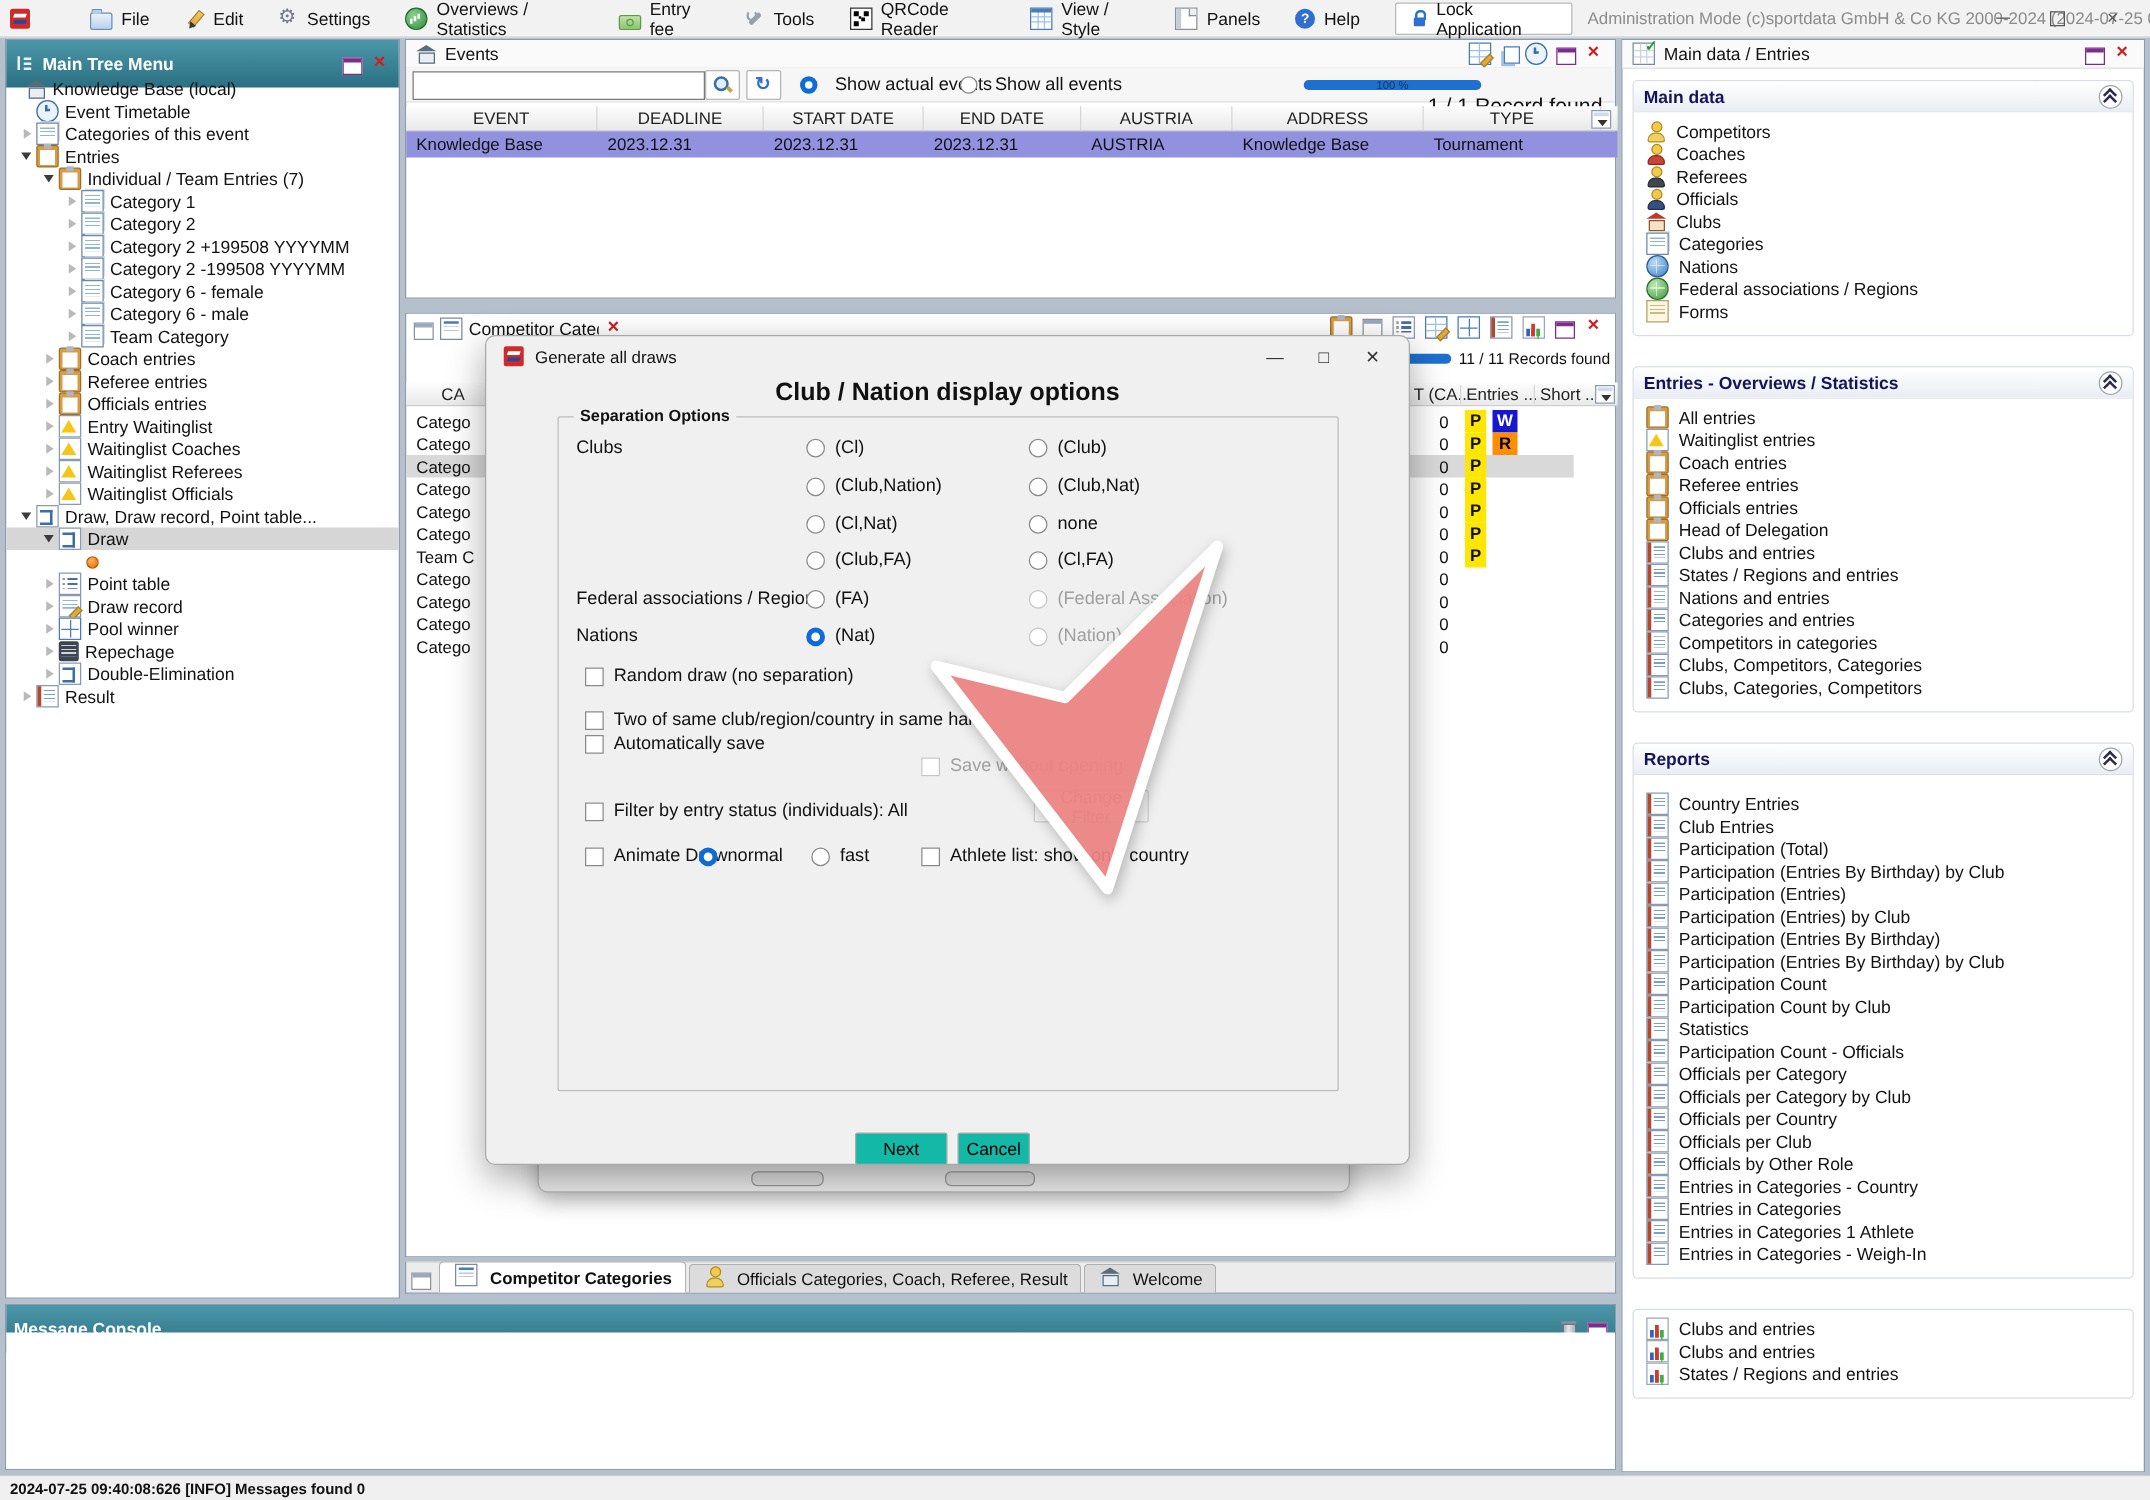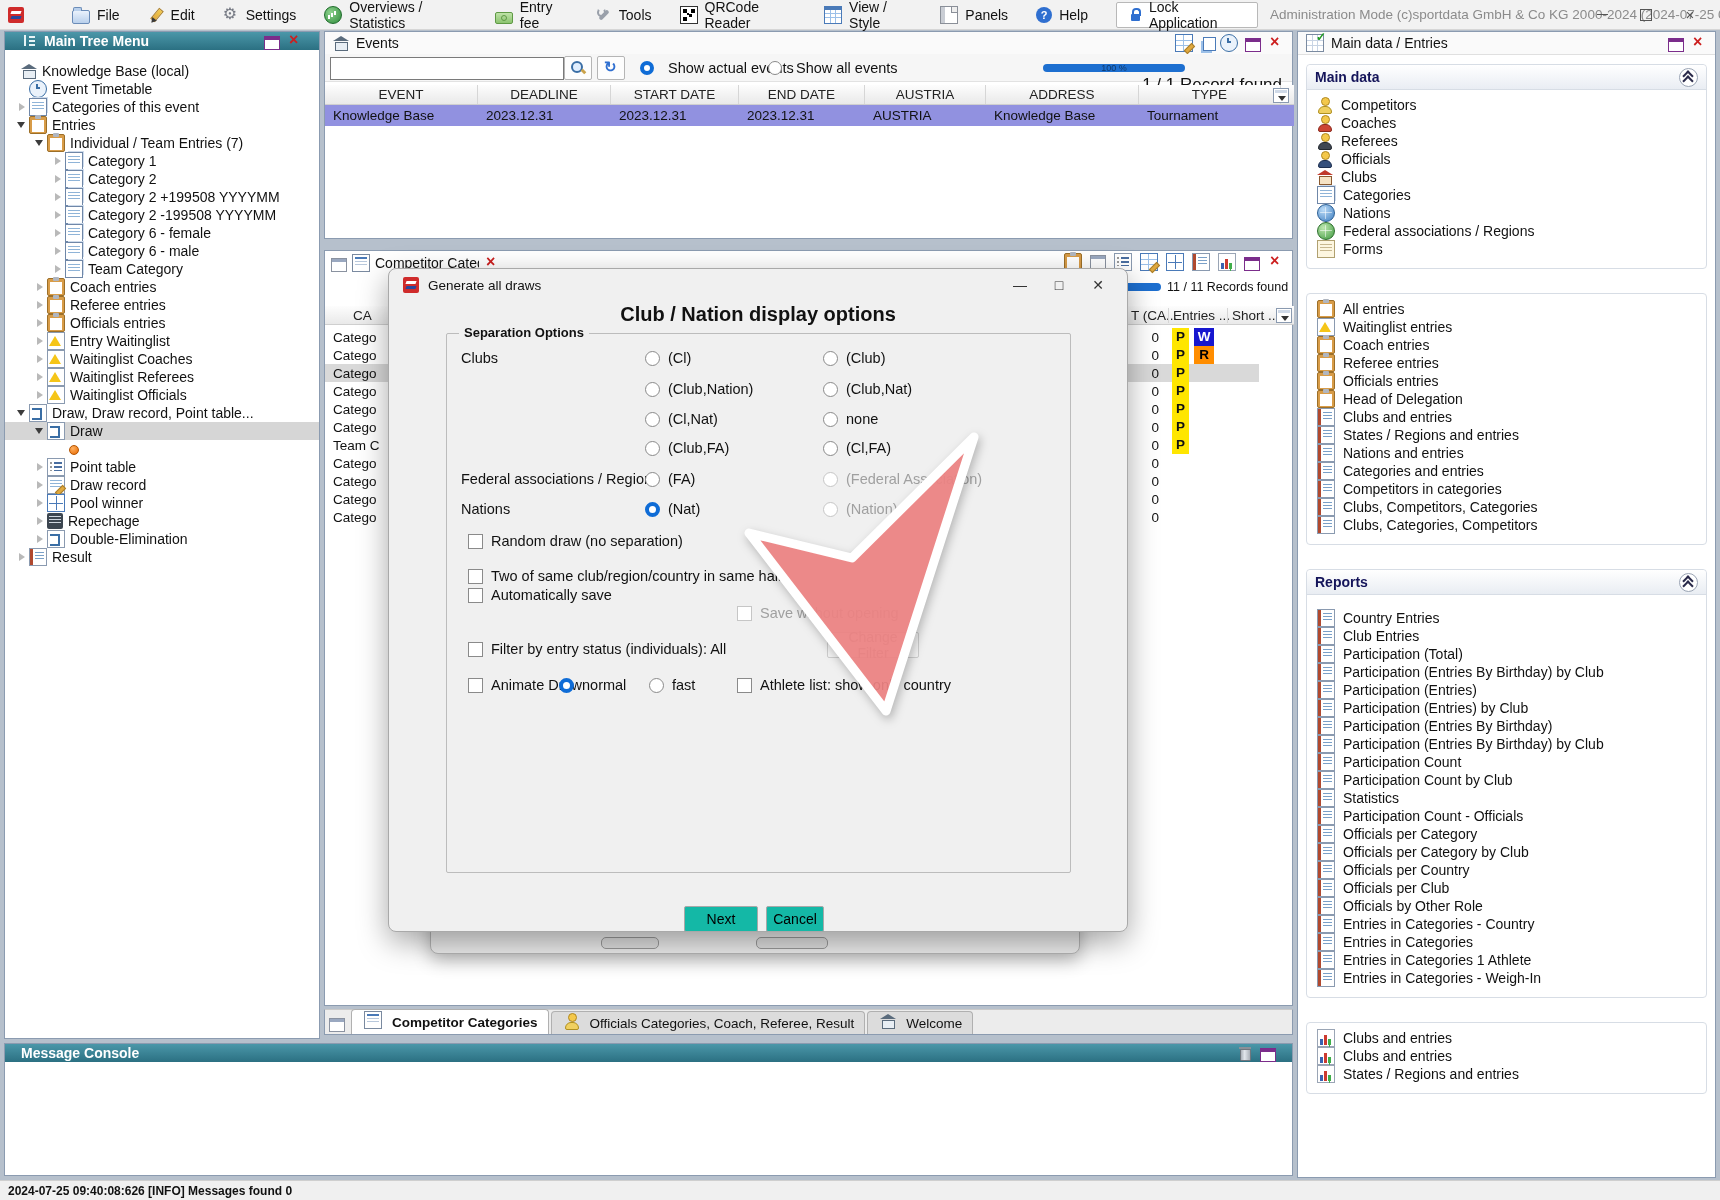--- a/index.html
+++ b/index.html
@@ -113,21 +113,21 @@
   .mi{display:flex;align-items:center;gap:7px;padding:0 14px;height:100%;cursor:default}
   .lockbtn{display:flex;align-items:center;gap:7px;background:#fff;border:1px solid #b8b8b8;border-radius:2px;height:24px;padding:0 12px;margin-left:14px}
   .wintitle{color:#8b8b8b;margin-left:12px;white-space:nowrap;overflow:hidden;max-width:450px;font-size:13.5px}
   .winbtns{position:absolute;right:8px;top:0;height:29px;display:flex}
   .wbtn{width:44px;height:29px;display:flex;align-items:center;justify-content:center;color:#555}
   .wbtn .bar{width:11px;height:1.5px;background:#555}
   .wbtn .box{width:10px;height:10px;border:1.5px solid #555}
   .wbtn .x{font-size:15px;line-height:15px}
   
   .panel{position:absolute;background:#fff;border:1px solid #8b9bb0;box-sizing:border-box}
-  .tealbar{height:18px;background:linear-gradient(#4b97a9,#2b7082);color:#fff;font-weight:bold;display:flex;align-items:center;gap:7px;padding:0 16px}
+  .tealbar{height:38px;background:linear-gradient(#4b97a9,#2b7082);color:#fff;font-weight:bold;display:flex;align-items:center;gap:7px;padding:0 6px}
   .tealbar .sp{flex:1}
   .whitebar{height:22px;background:#fafafa;border-bottom:1px solid #e0e0e0;display:flex;align-items:center;gap:7px;padding:0 8px}
   .whitebar .sp{flex:1}
   
   .treewrap{position:absolute;left:0;right:0;top:22px;bottom:0;overflow:hidden;padding-top:8px}
   .trow{display:flex;align-items:center;height:18px;padding-left:calc(10px + var(--lvl,0)*18px);white-space:nowrap;cursor:default}
   .trow.m-root{padding-left:16px}
   .tarrow{width:14px;height:14px;position:relative;flex:none}
   .m-ar .tarrow::before{content:"";position:absolute;left:4px;top:3px;border-left:6px solid #b9b9b9;border-top:4px solid transparent;border-bottom:4px solid transparent}
   .m-ad .tarrow::before{content:"";position:absolute;left:2px;top:4px;border-top:6px solid #3c3c3c;border-left:4px solid transparent;border-right:4px solid transparent}
@@ -728,20 +728,25 @@
               <span>Federal associations / Regions</span>
             </div>
 
             <div class="ritem">
               <span class="ic ic-note"></span>
               <span>Forms</span>
             </div>
           </div>
       </div>
       <div class="rsection">
+        <div class="rhead">
+          <span>Entries - Overviews / Statistics</span>
+            <span class="sp"></span>
+          <span class="chev"></span>
+        </div>
         <div class="rlist">
 
             <div class="ritem">
               <span class="ic ic-clip"></span>
               <span>All entries</span>
             </div>
 
             <div class="ritem">
               <span class="ic ic-warn"></span>
               <span>Waitinglist entries</span>

